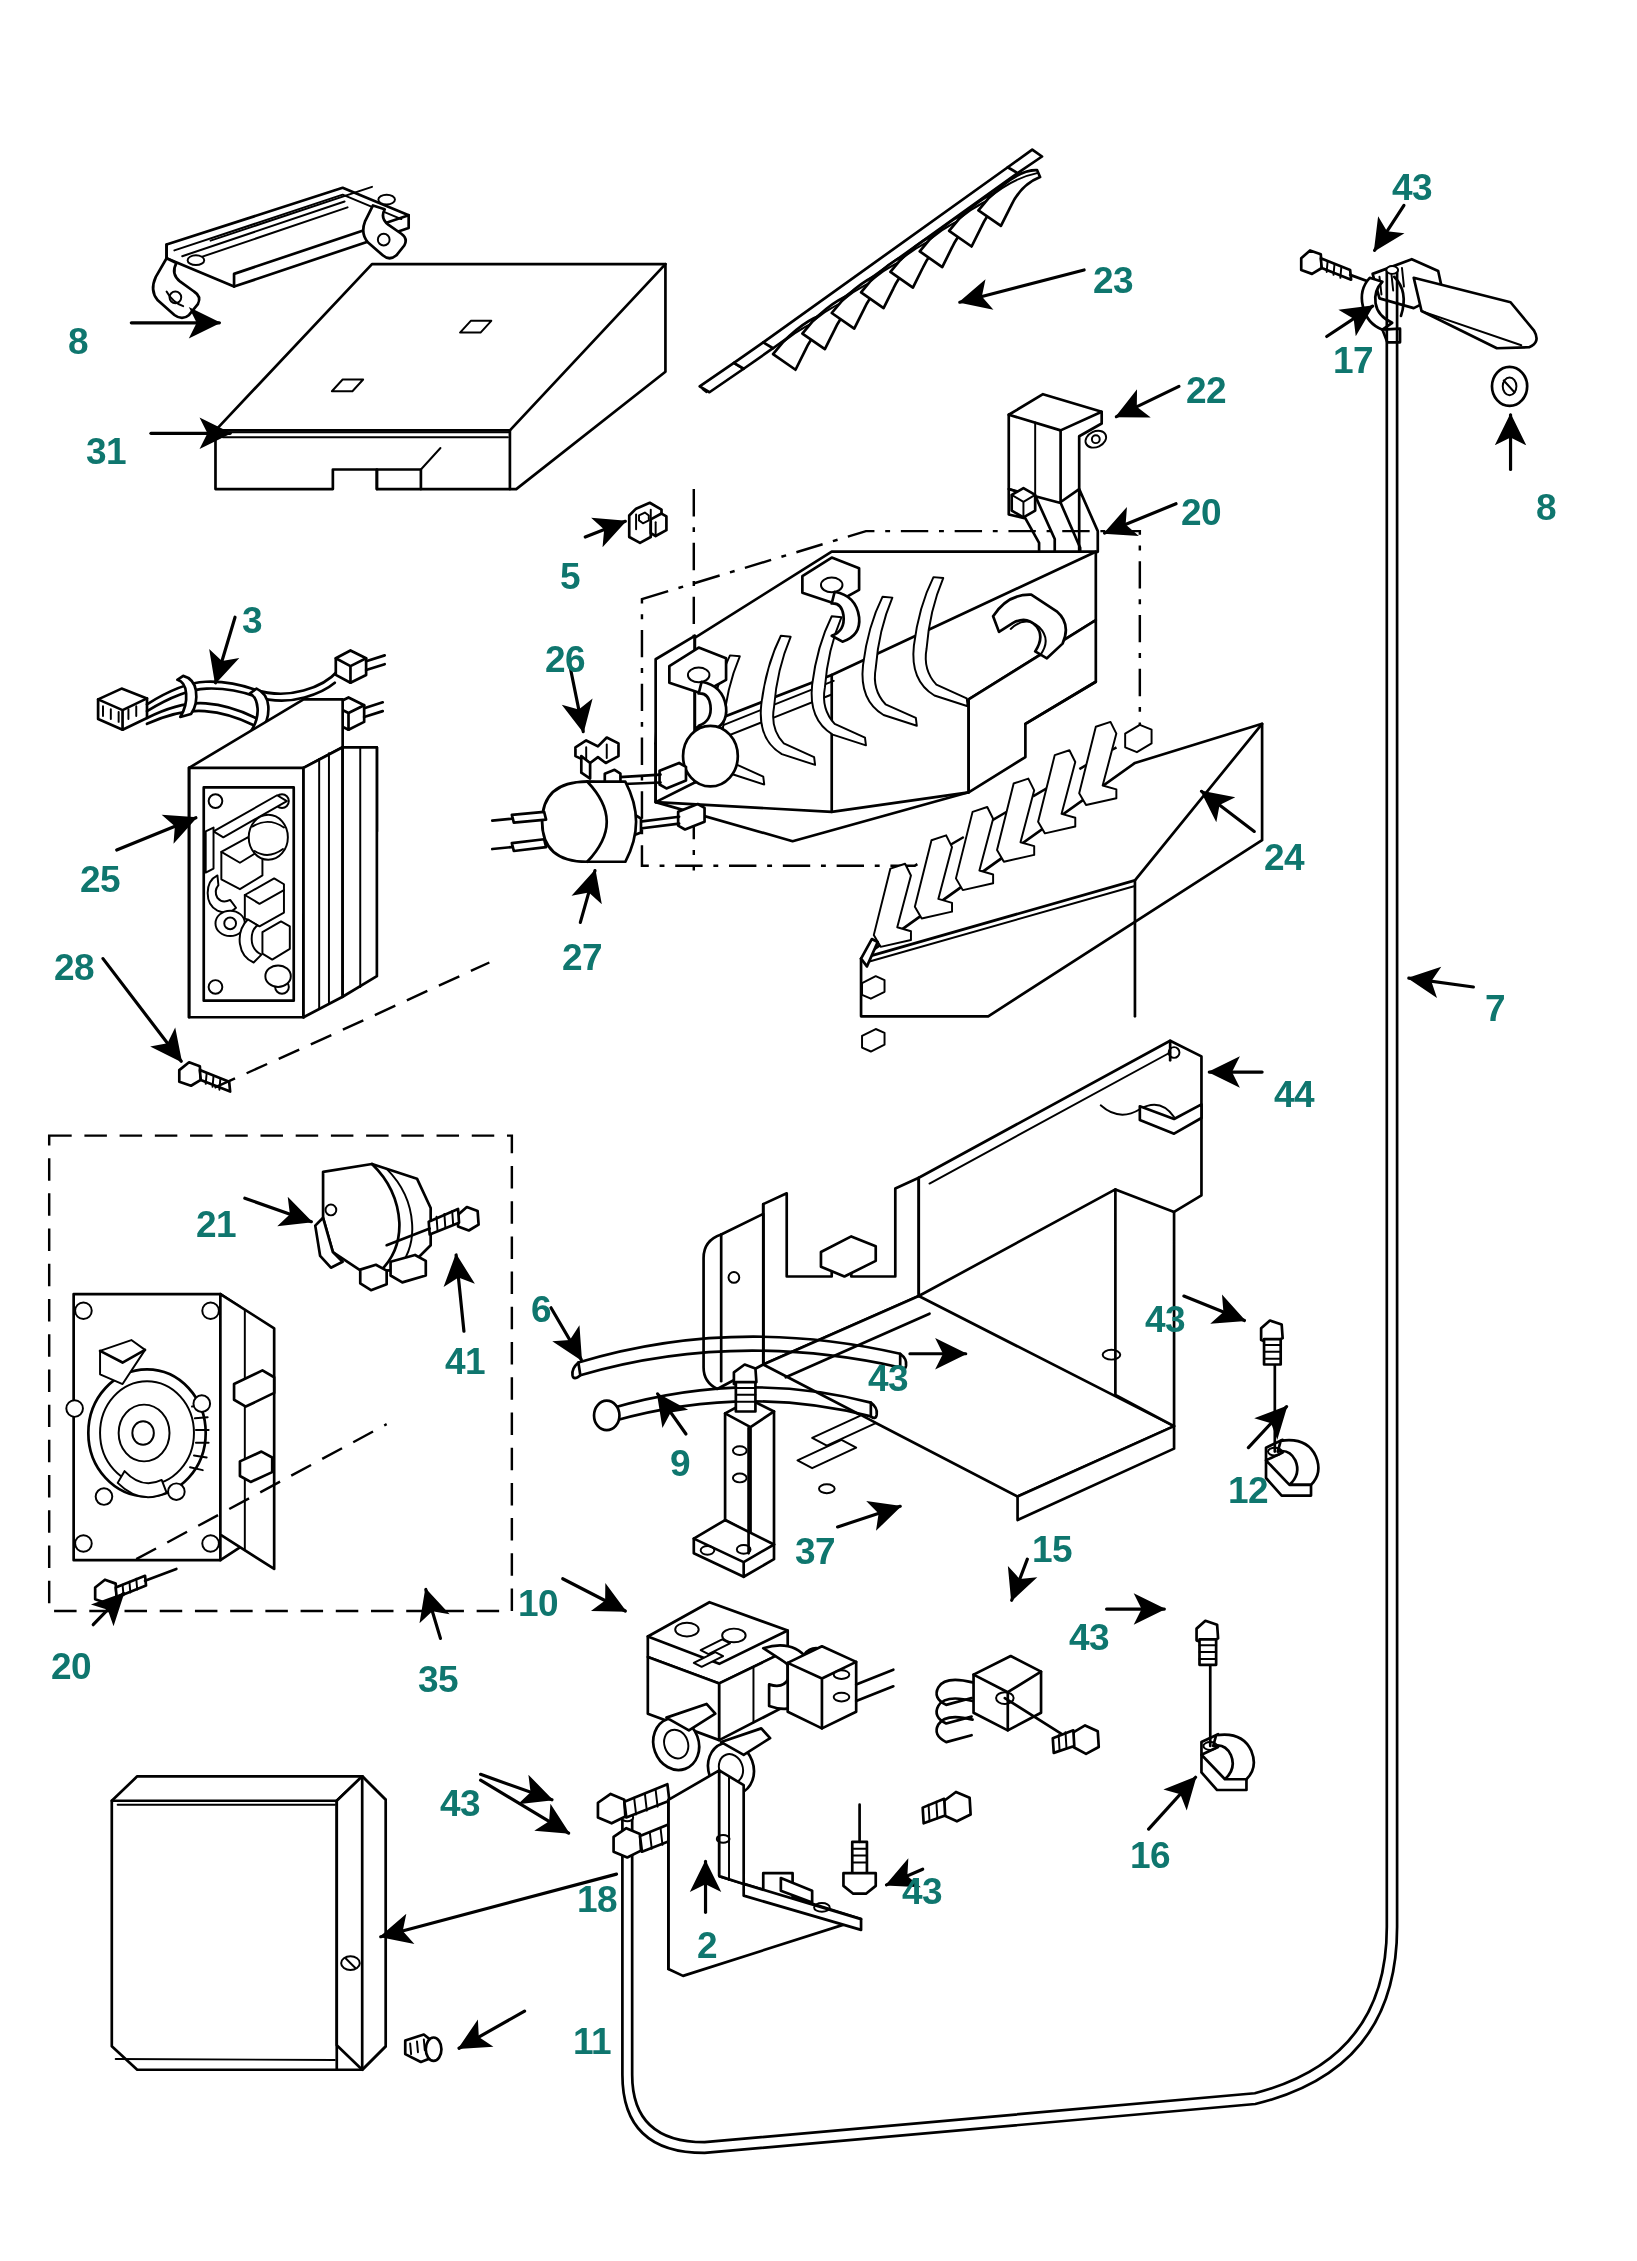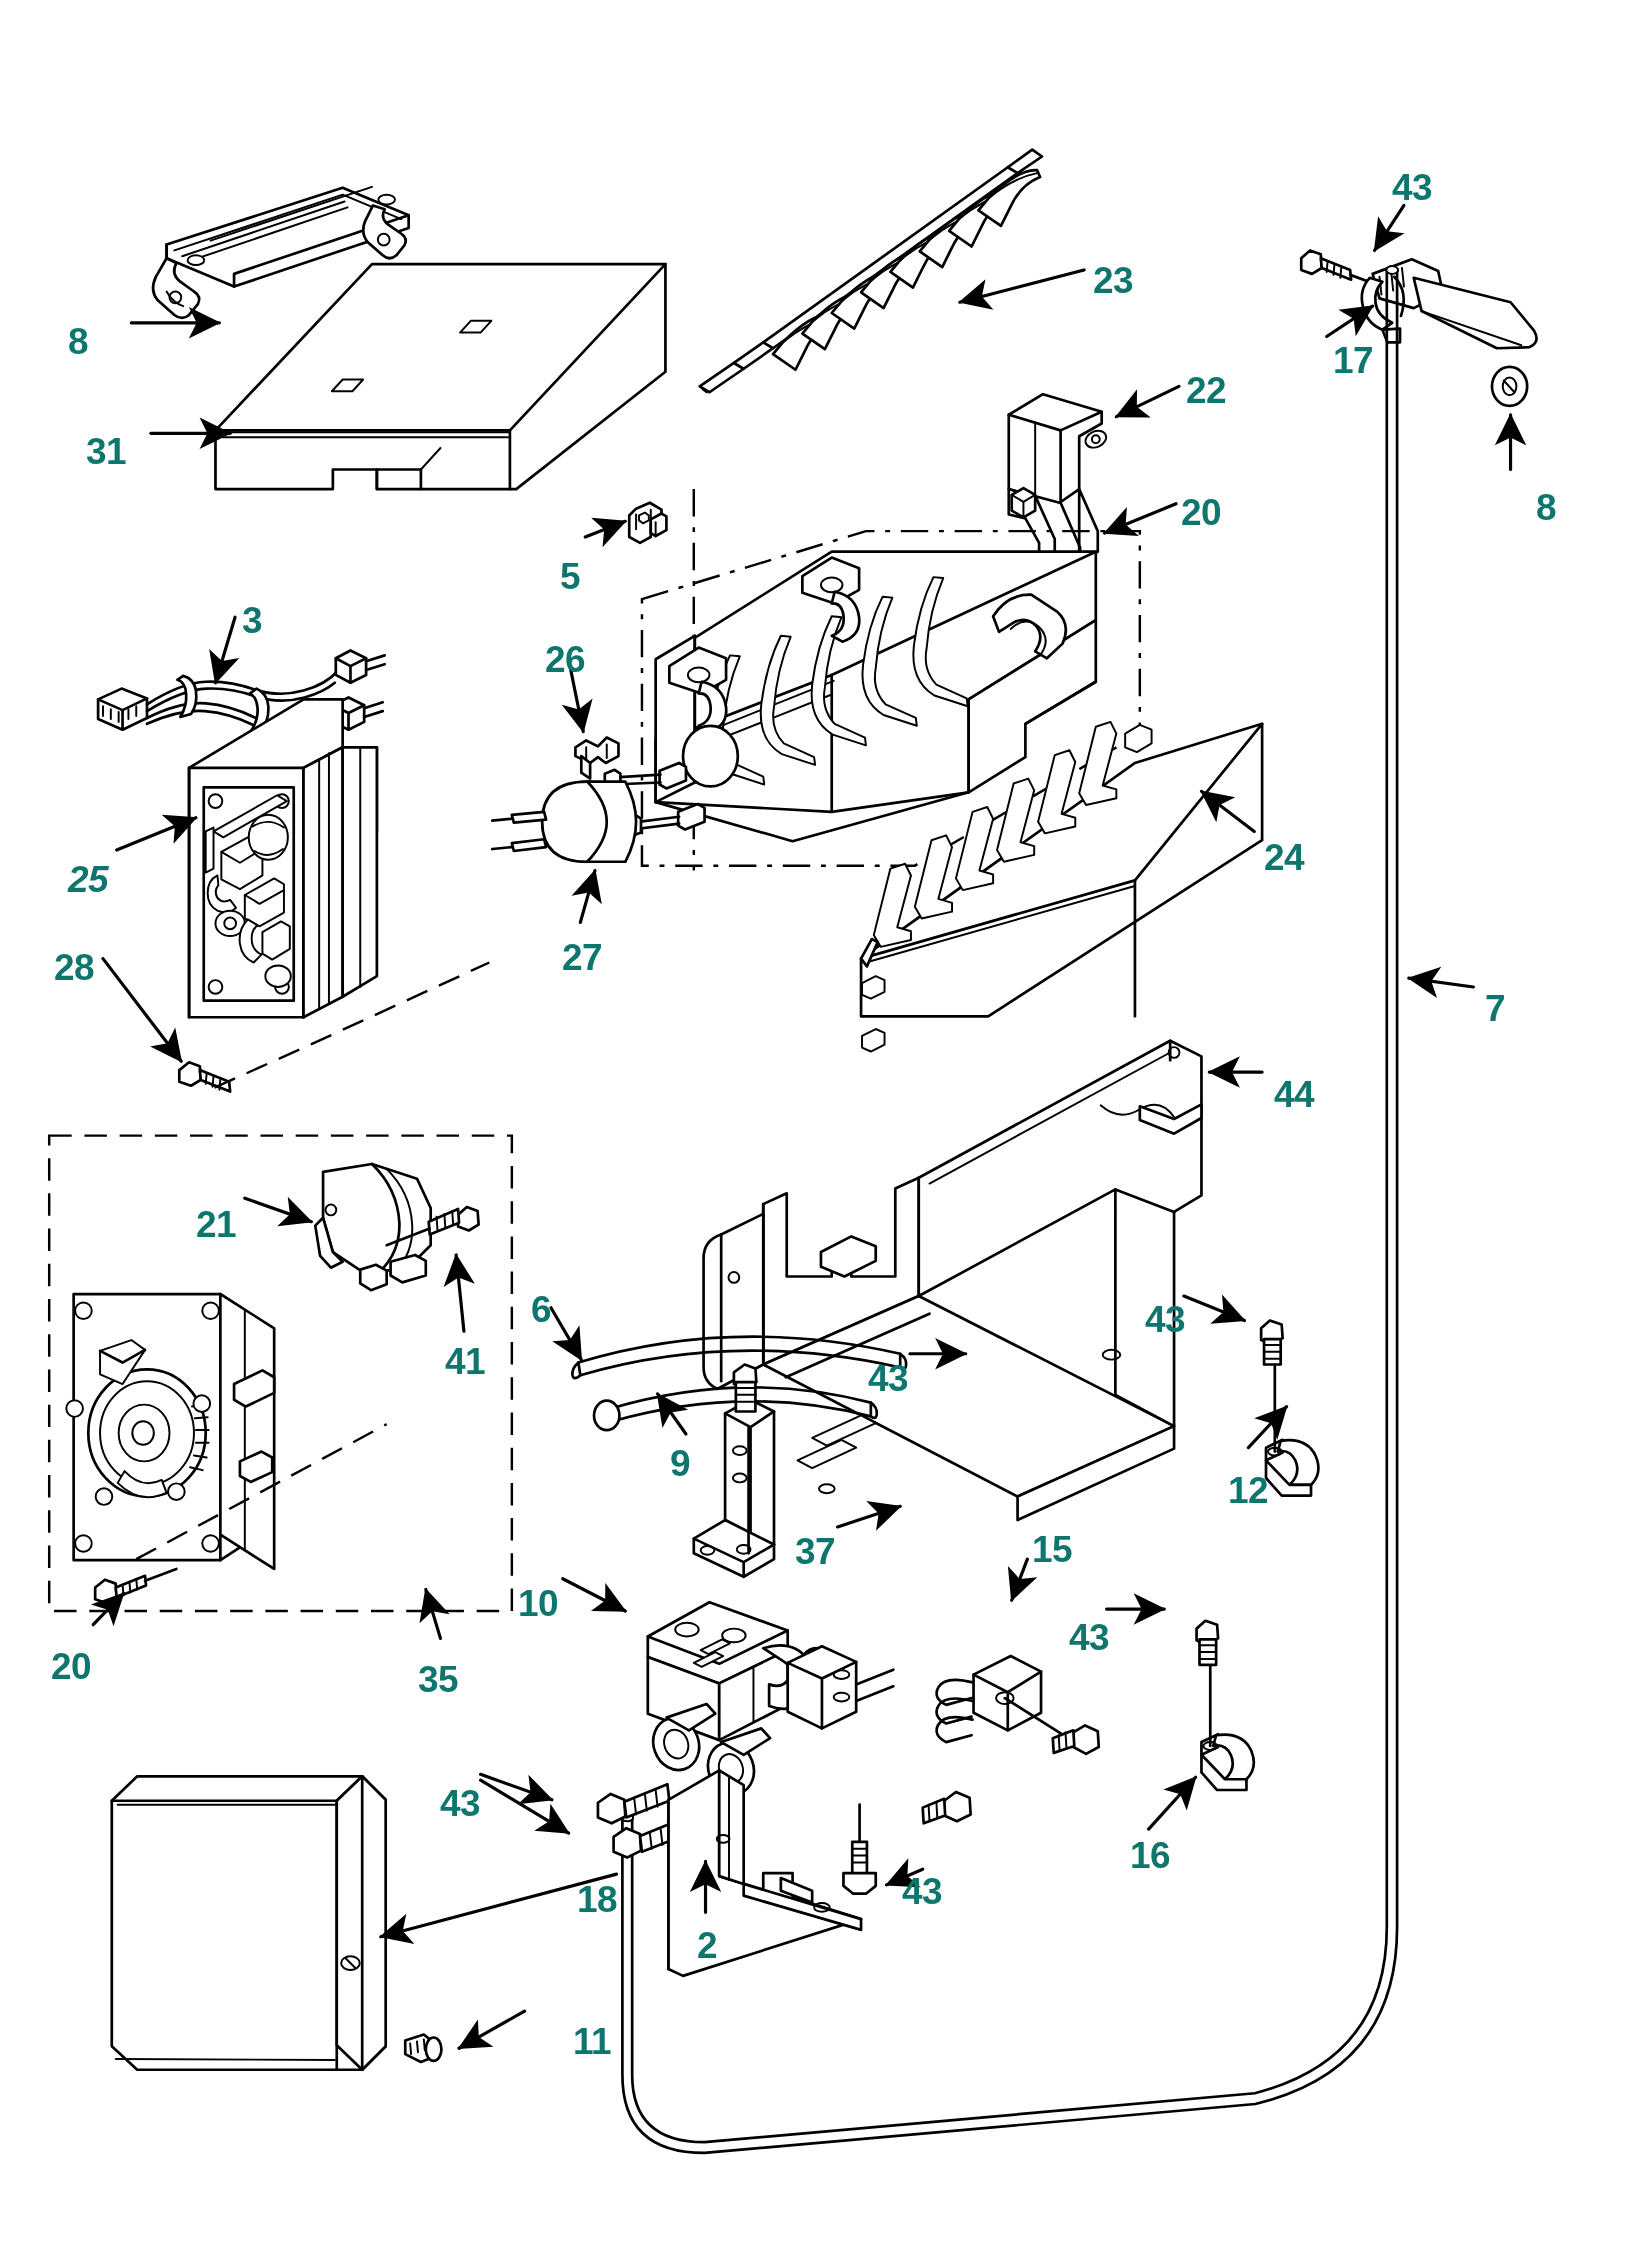--- a/index.html
+++ b/index.html
@@ -587,21 +587,21 @@
 <div class="callout" style="left:86px;  top:433px;">31</div>
 <div class="callout" style="left:1093px; top:262px;">23</div>
 <div class="callout" style="left:1392px; top:169px;">43</div>
 <div class="callout" style="left:1333px; top:342px;">17</div>
 <div class="callout" style="left:1536px; top:489px;">8</div>
 <div class="callout" style="left:1186px; top:372px;">22</div>
 <div class="callout" style="left:1181px; top:494px;">20</div>
 <div class="callout" style="left:560px; top:558px;">5</div>
 <div class="callout" style="left:242px;  top:602px;">3</div>
 <div class="callout" style="left:545px; top:641px;">26</div>
-<div class="callout" style="left:68px;  top:861px;font-style:italic;">25</div>
+<div class="callout" style="left:80px;  top:861px;">25</div>
 <div class="callout" style="left:562px; top:939px;">27</div>
 <div class="callout" style="left:1264px; top:839px;">24</div>
 <div class="callout" style="left:54px;  top:949px;">28</div>
 <div class="callout" style="left:1485px; top:990px;">7</div>
 <div class="callout" style="left:1274px; top:1076px;">44</div>
 <div class="callout" style="left:196px;  top:1206px;">21</div>
 <div class="callout" style="left:445px;  top:1343px;">41</div>
 <div class="callout" style="left:531px; top:1291px;">6</div>
 <div class="callout" style="left:868px; top:1360px;">43</div>
 <div class="callout" style="left:1145px; top:1301px;">43</div>

